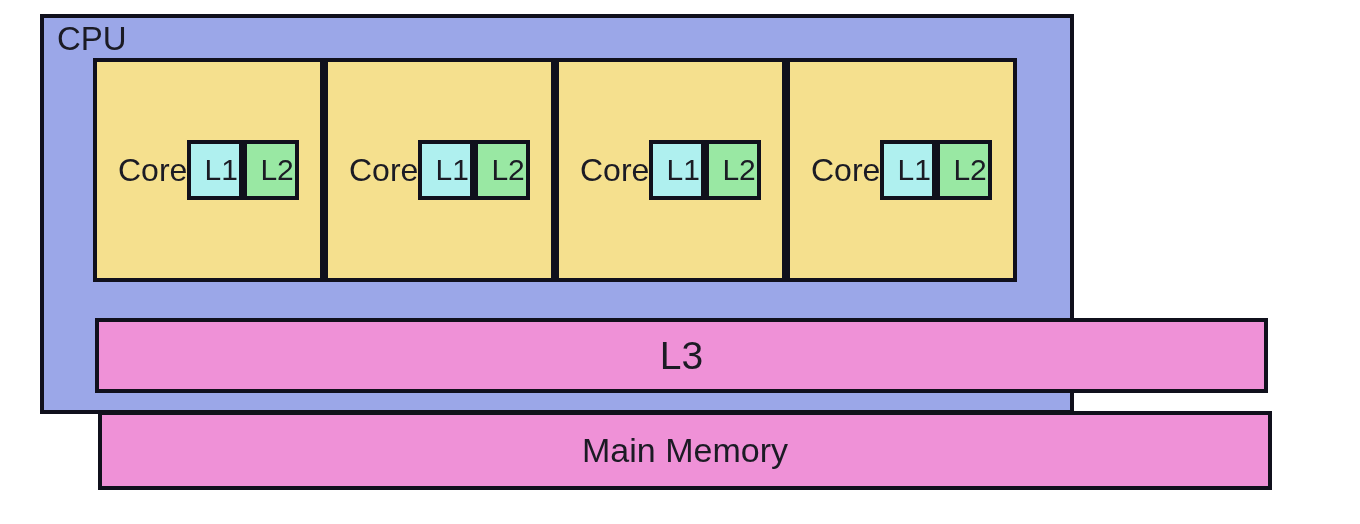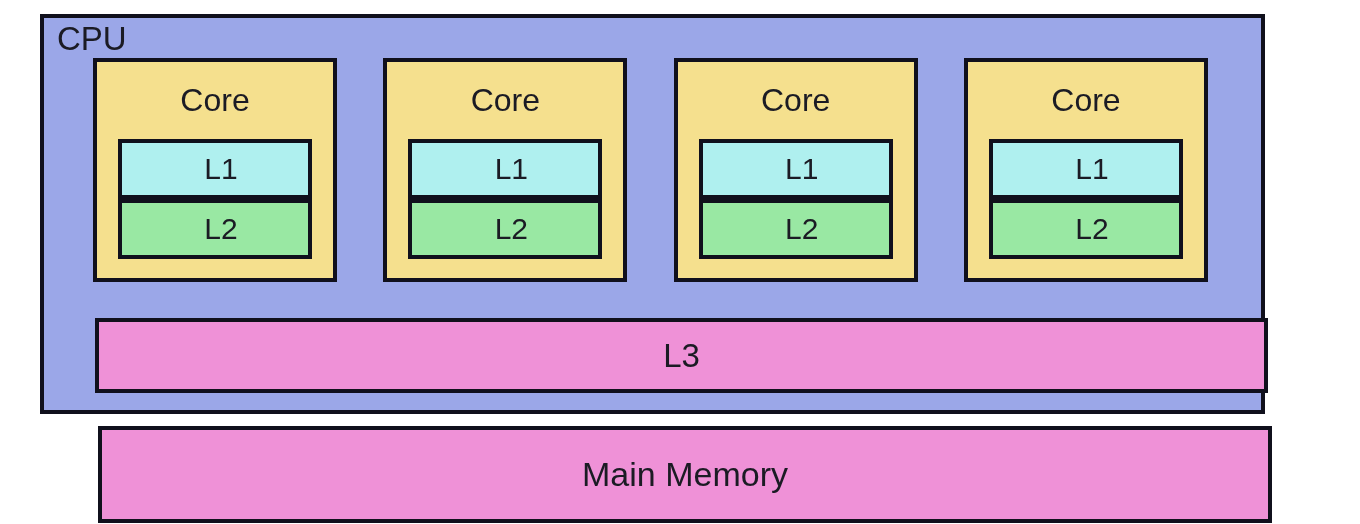--- a/index.html
+++ b/index.html
@@ -14,60 +14,60 @@
   }
   html,body{margin:0;padding:0;}
   body{
     width:1360px;height:524px;background:#ffffff;
     font-family:"Liberation Sans", sans-serif;
     color:var(--text);
     overflow:hidden;
   }
   .canvas{position:relative;width:1360px;height:524px;}
   .cpu{
-    position:absolute;left:40px;top:14px;width:1225px;height:400px;
+    position:absolute;left:40px;top:14px;width:1034px;height:400px;
     box-sizing:border-box;background:var(--cpu_bg);
     border:4px solid var(--border);
   }
   .cpu-label{
     position:absolute;left:13px;top:1px;
     font-size:33px;line-height:1.2;color:var(--text);
   }
   .cores-row{
     position:absolute;left:0;right:0;top:40px;
     display:flex;justify-content:space-between;
     padding:0 53px 0 49px;
   }
   .core{
     box-sizing:border-box;width:244px;height:224px;
     background:var(--core_bg);border:4px solid var(--border);
-    display:flex;flex-direction:column;align-items:center;
+    display:flex;flex-direction:row;align-items:center;
     padding:0 21px;
   }
   .core-label{
     height:77px;display:flex;align-items:center;justify-content:center;
     font-size:32px;color:var(--text);
   }
   .cache{
     box-sizing:border-box;width:100%;height:60px;
     border:4px solid var(--border);
     display:flex;align-items:center;justify-content:center;
     font-size:30px;color:var(--text);padding-left:12px;
   }
   .cache.l1{background:var(--l1_bg);}
   .cache.l2{background:var(--l2_bg);}
   .l3{
     position:absolute;left:51px;top:300px;width:1173px;height:75px;
     box-sizing:border-box;background:var(--l3_bg);
     border:4px solid var(--border);
     display:flex;align-items:center;justify-content:center;
-    font-size:33px;color:var(--text);
+    font-size:39px;color:var(--text);
   }
   .memory{
-    position:absolute;left:98px;top:426px;width:1174px;height:97px;
+    position:absolute;left:98px;top:411px;width:1174px;height:79px;
     box-sizing:border-box;background:var(--memory_bg);
     border:4px solid var(--border);
     display:flex;align-items:center;justify-content:center;
     font-size:34px;color:var(--text);
   }
 </style>
 </head>
 <body>
 
 <div class="canvas">

